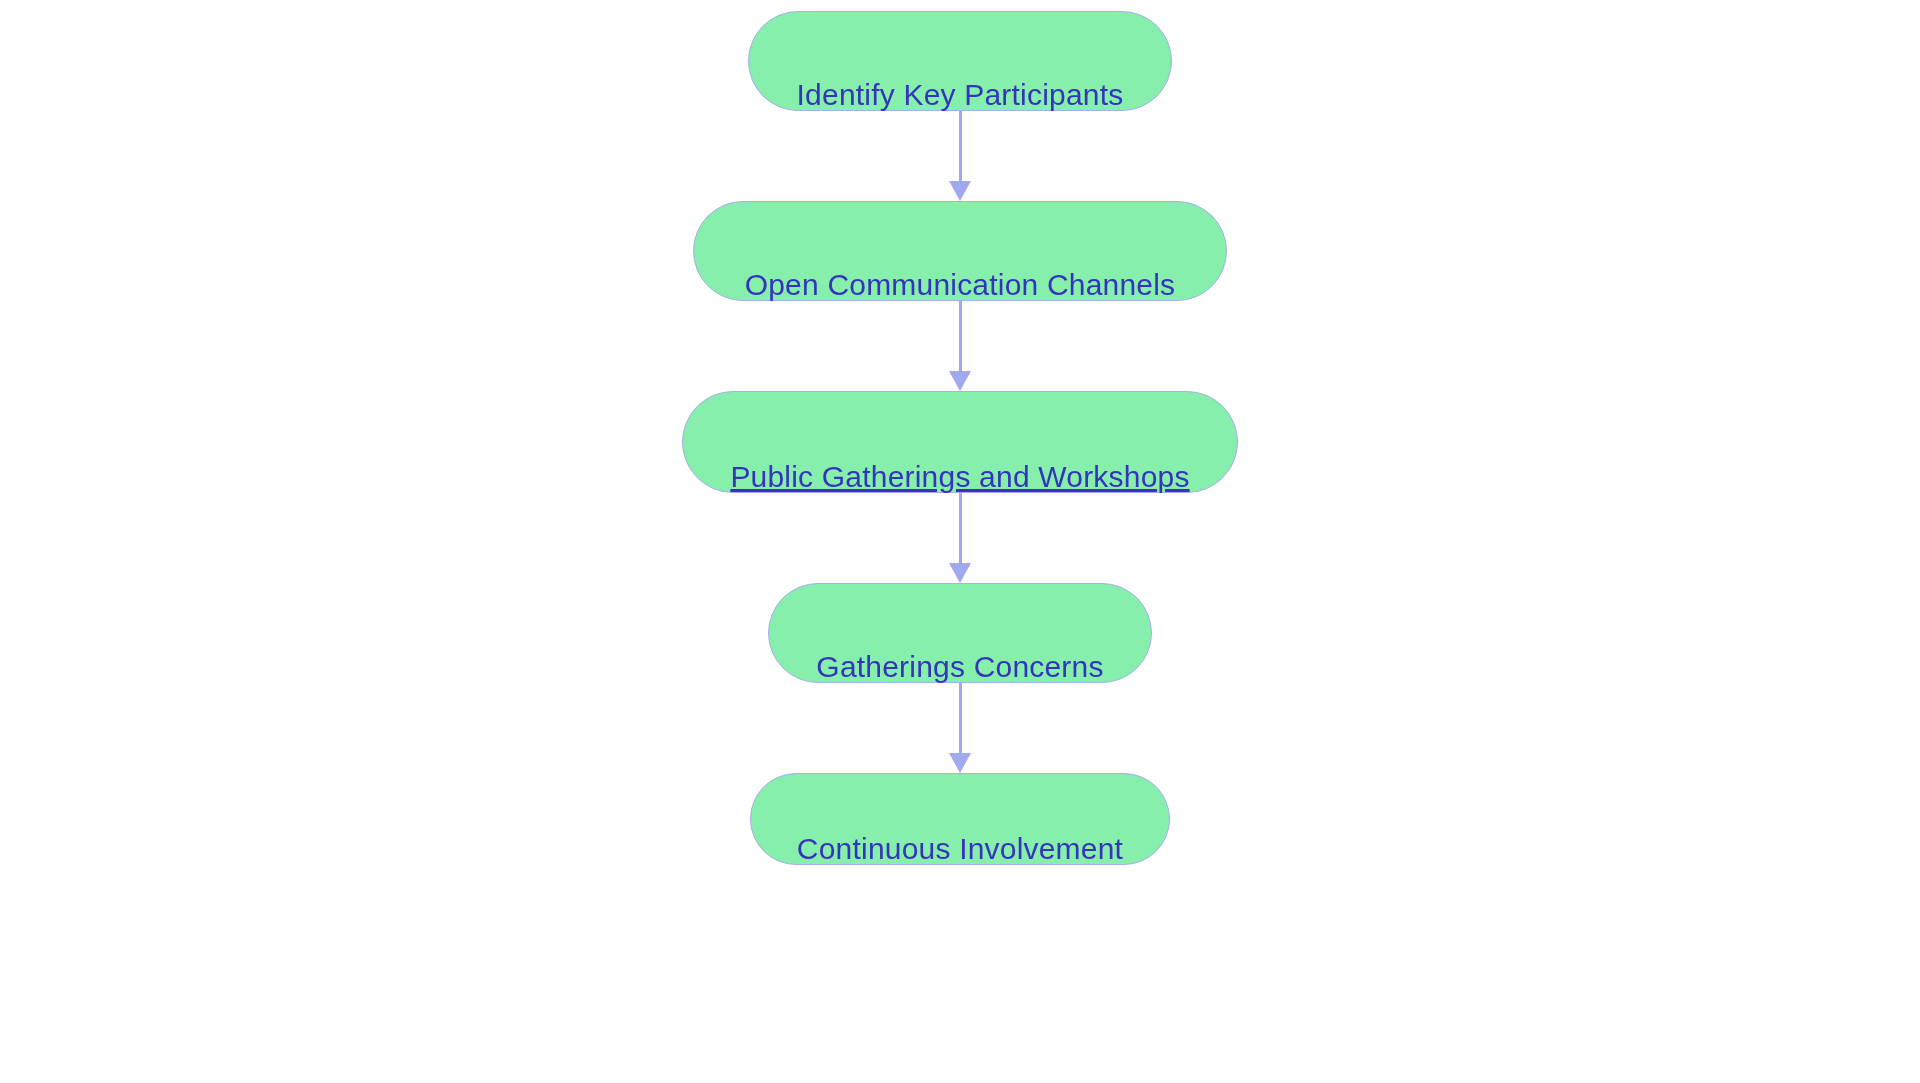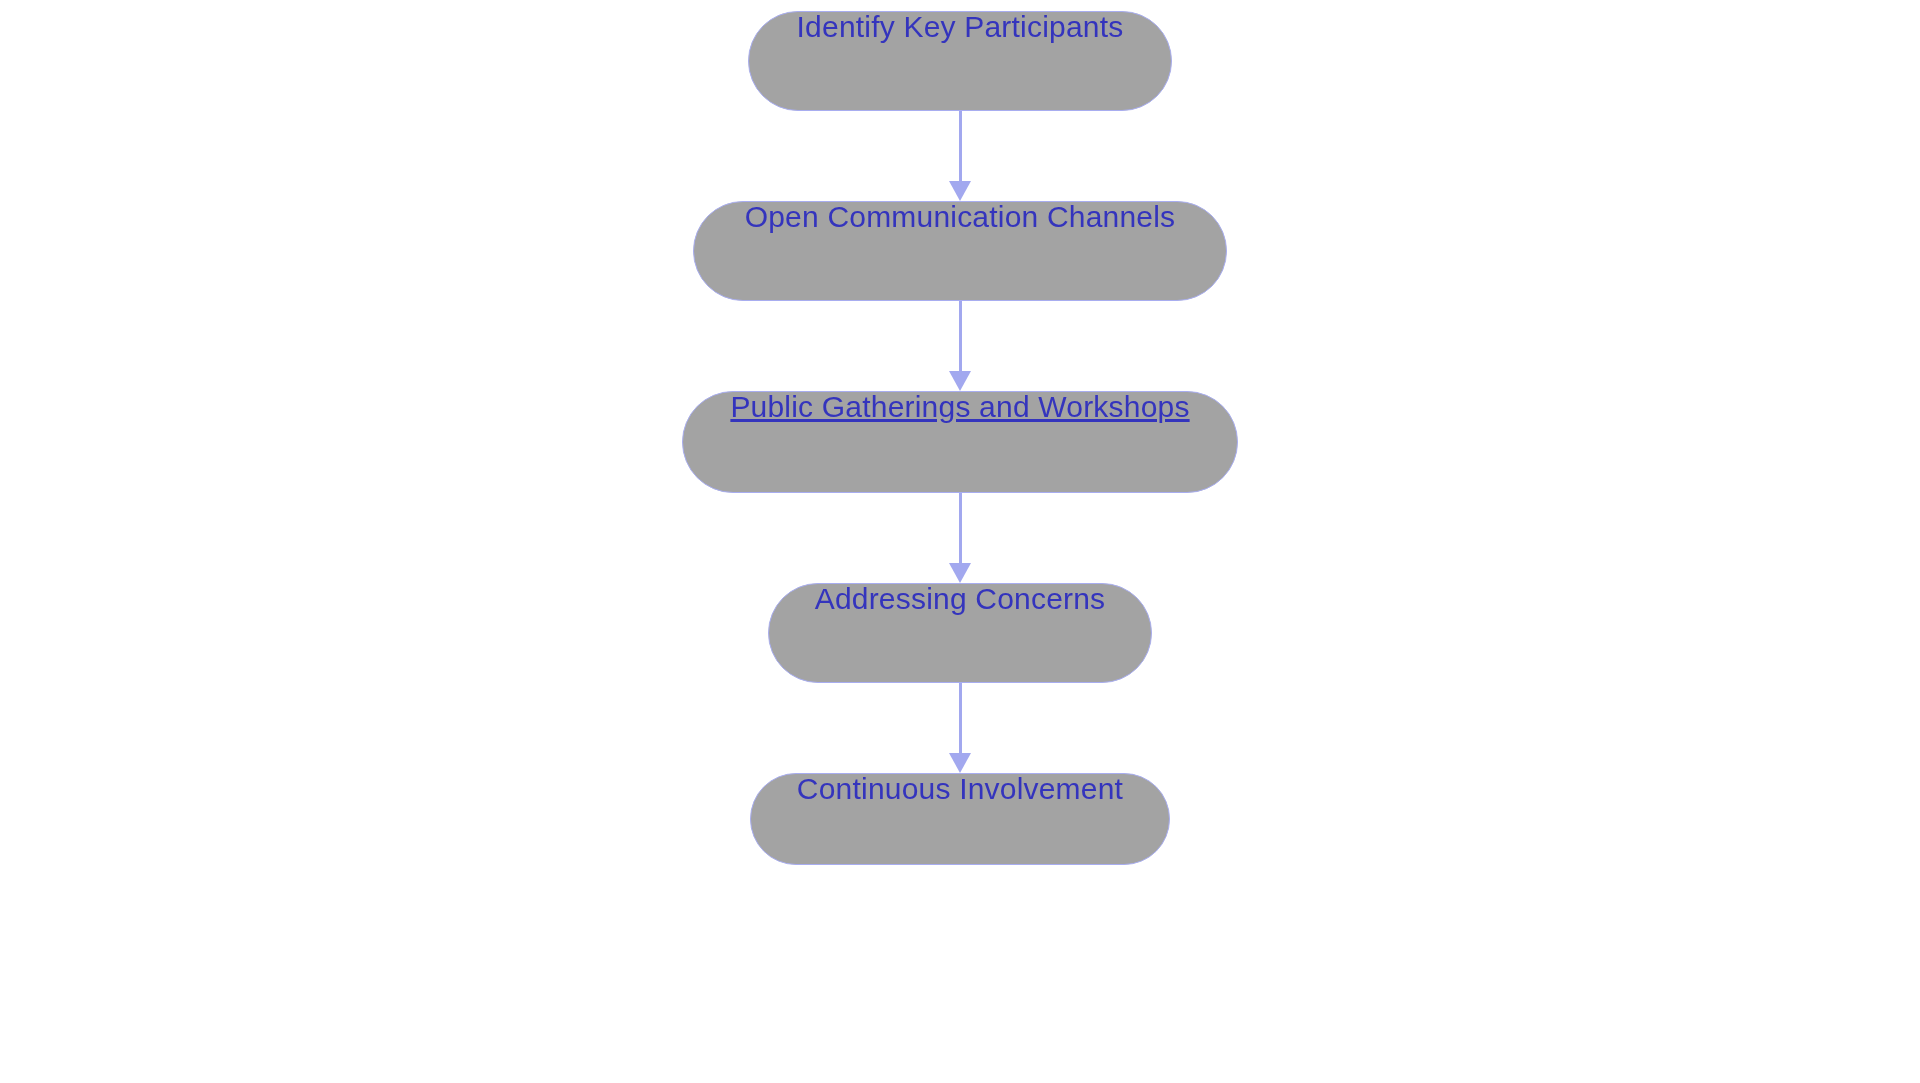--- a/index.html
+++ b/index.html
@@ -26,26 +26,26 @@
     top: 0;
     width: 1920px;
     height: 1083px;
     display: flex;
     flex-direction: column;
     align-items: center;
     justify-content: flex-start;
   }
   .node {
     box-sizing: border-box;
-    background: #a3a3a3;
+    background: #86efac;
     border: 1.6px solid #a8adf0;
     border-radius: 999px;
     color: #3434bd;
     display: flex;
-    align-items: flex-start;
+    align-items: flex-end;
     justify-content: center;
     text-align: center;
     white-space: nowrap;
     letter-spacing: 0.2px;
     user-select: none;
   }
   .node-label {
     display: block;
     line-height: 1;
   }
@@ -109,21 +109,21 @@
     <div class="node n2">
       <span class="node-label">Public Gatherings and Workshops</span>
     </div>
 
     <div class="connector c2">
       <span class="connector-line"></span>
       <span class="connector-head"></span>
     </div>
 
     <div class="node n3">
-      <span class="node-label">Addressing Concerns</span>
+      <span class="node-label">Gatherings Concerns</span>
     </div>
 
     <div class="connector c3">
       <span class="connector-line"></span>
       <span class="connector-head"></span>
     </div>
 
     <div class="node n4">
       <span class="node-label">Continuous Involvement</span>
     </div>

